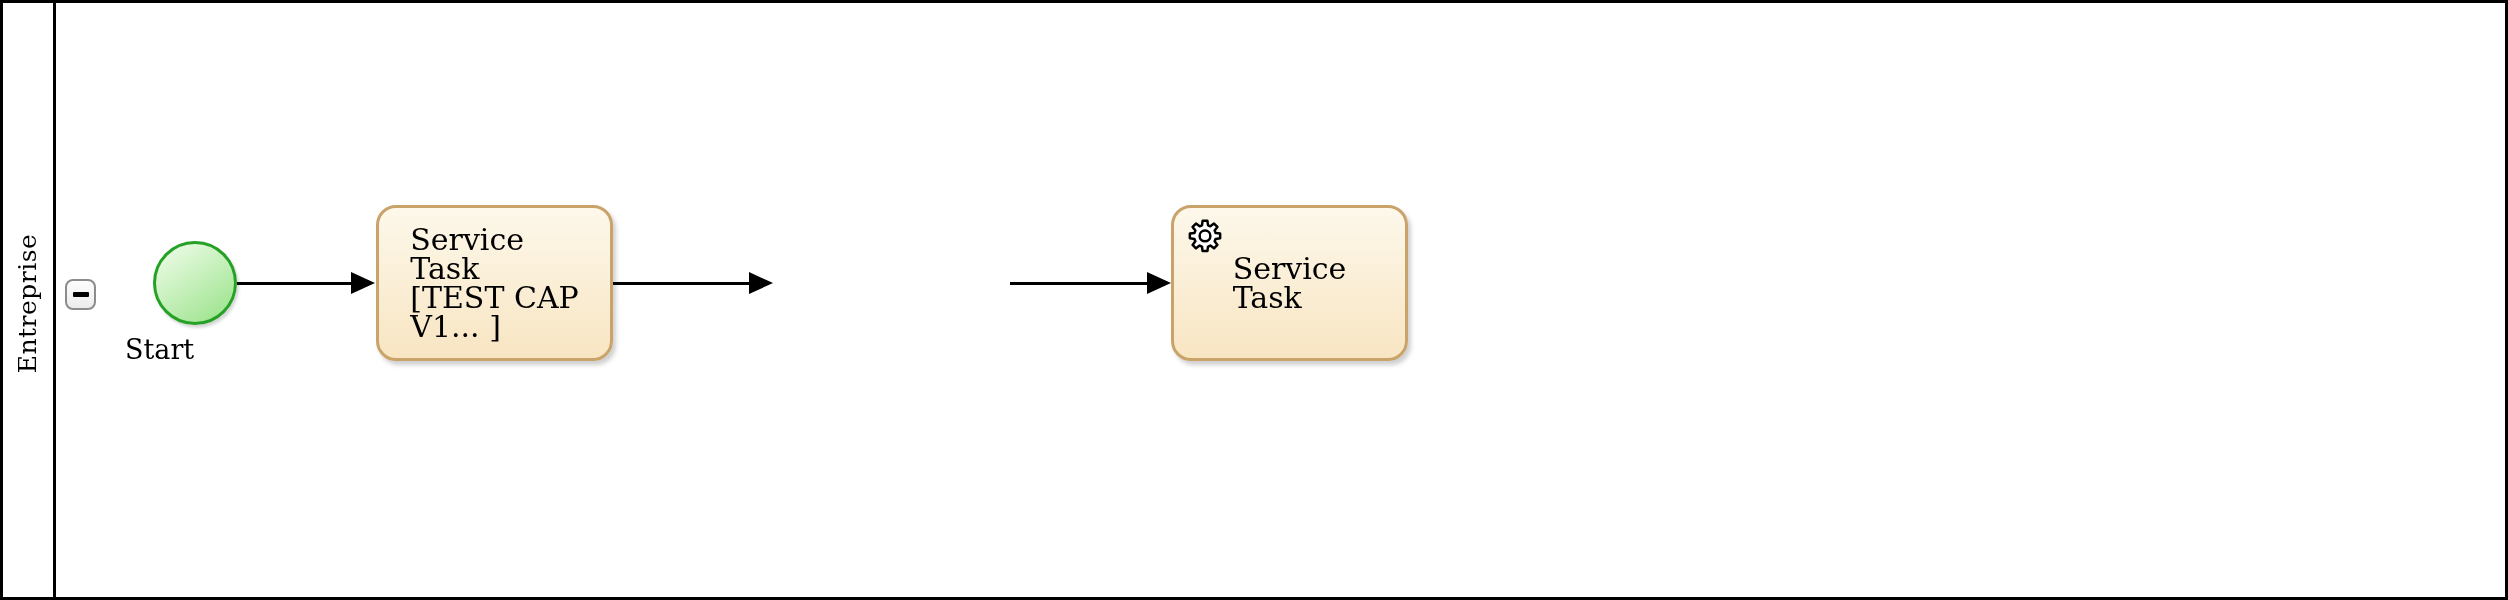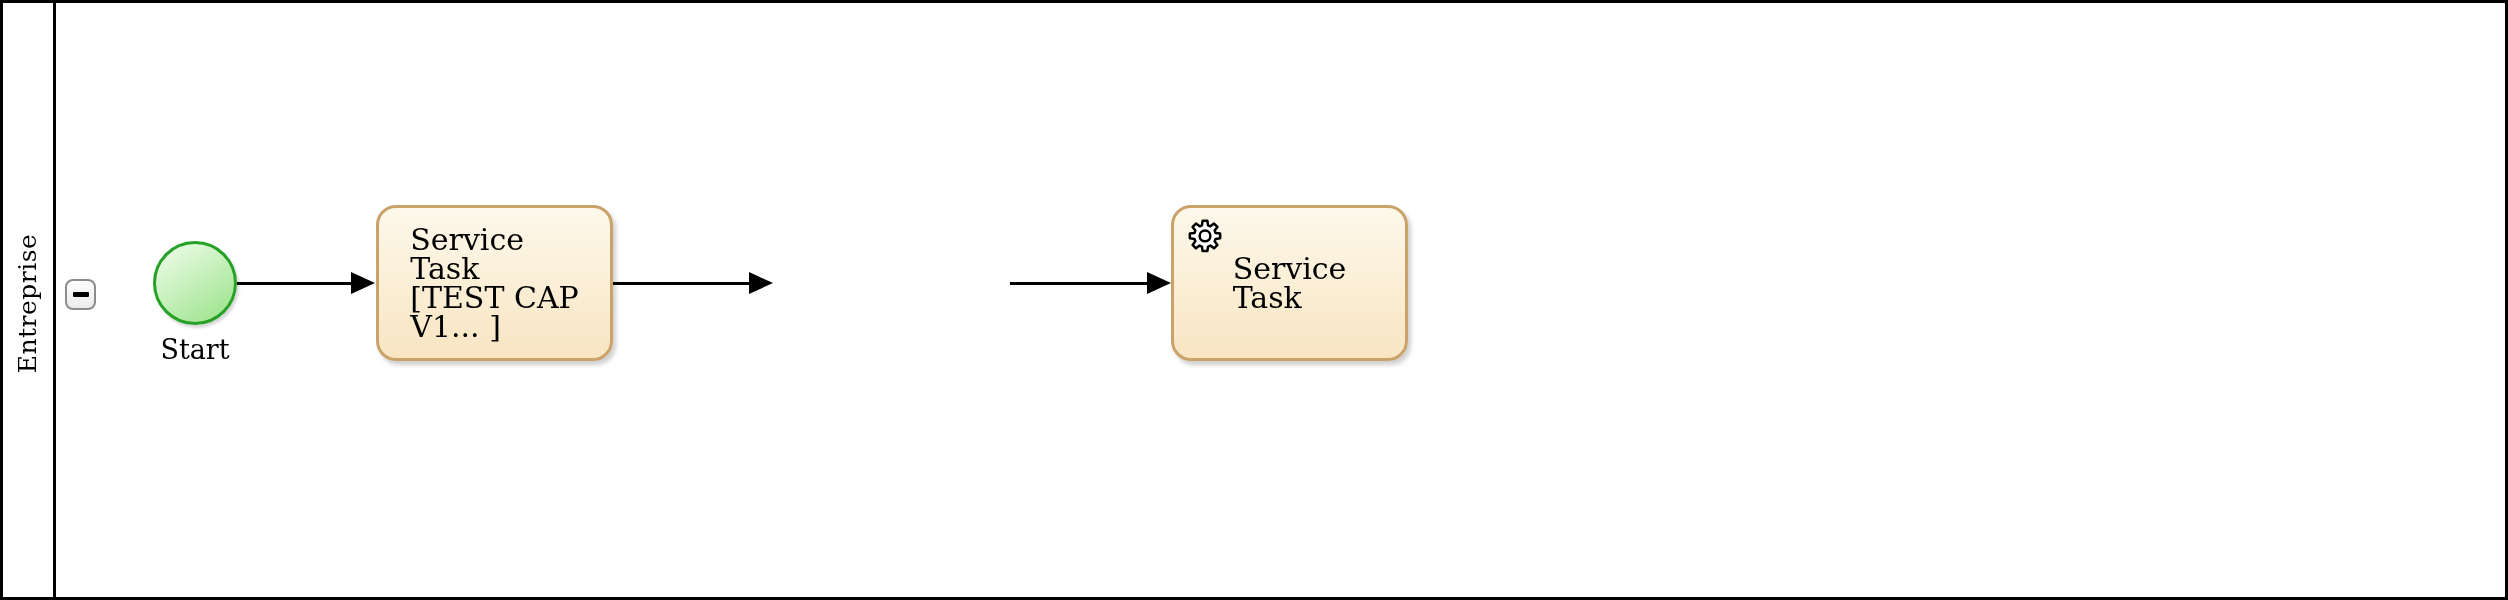--- a/index.html
+++ b/index.html
@@ -26,21 +26,21 @@
   }
   .minus-bar{width:16px;height:5px;background:#000;border-radius:1px;}
   
   .start-event{
     position:absolute;left:150px;top:238px;width:84px;height:84px;border-radius:50%;
     border:3px solid var(--start-border);
     background:linear-gradient(145deg,var(--start-fill-top) 15%,var(--start-fill-bottom) 95%);
     box-shadow:2px 3px 3px rgba(120,120,120,0.30);
   }
   .start-label{
-    position:absolute;left:122px;top:331px;width:140px;text-align:center;font-size:27px;
+    position:absolute;left:122px;top:331px;width:140px;text-align:left;font-size:27px;
   }
   
   .task{
     position:absolute;top:202px;width:237px;height:156px;border-radius:20px;
     border:3px solid var(--task-border);
     background:linear-gradient(180deg,var(--task-fill-top) 0%,var(--task-fill-bottom) 100%);
     box-shadow:3px 4px 4px rgba(120,120,120,0.35);
     display:flex;align-items:center;justify-content:center;
   }
   .task .label{ text-align:left;font-size:30px;line-height:29px; }

